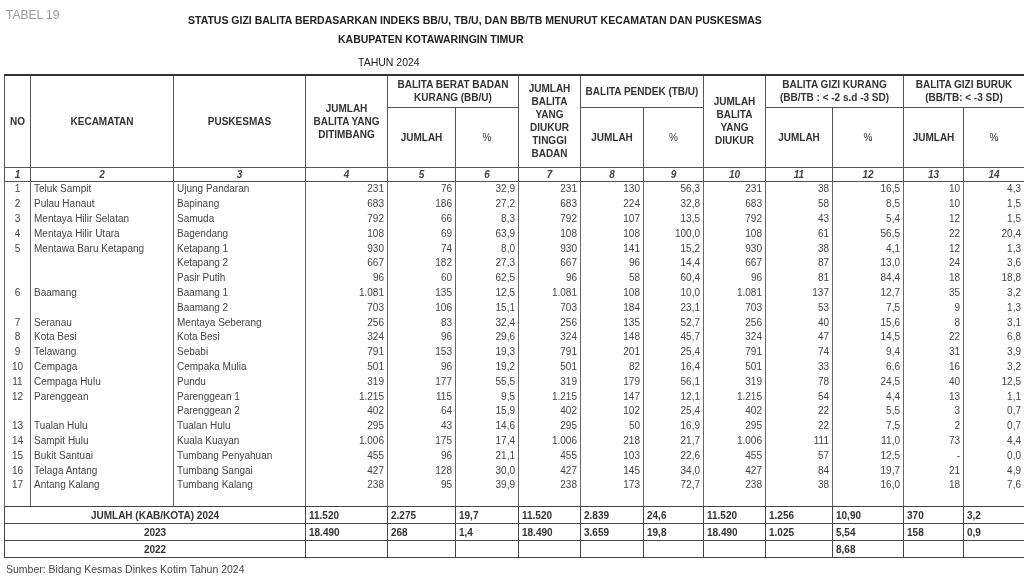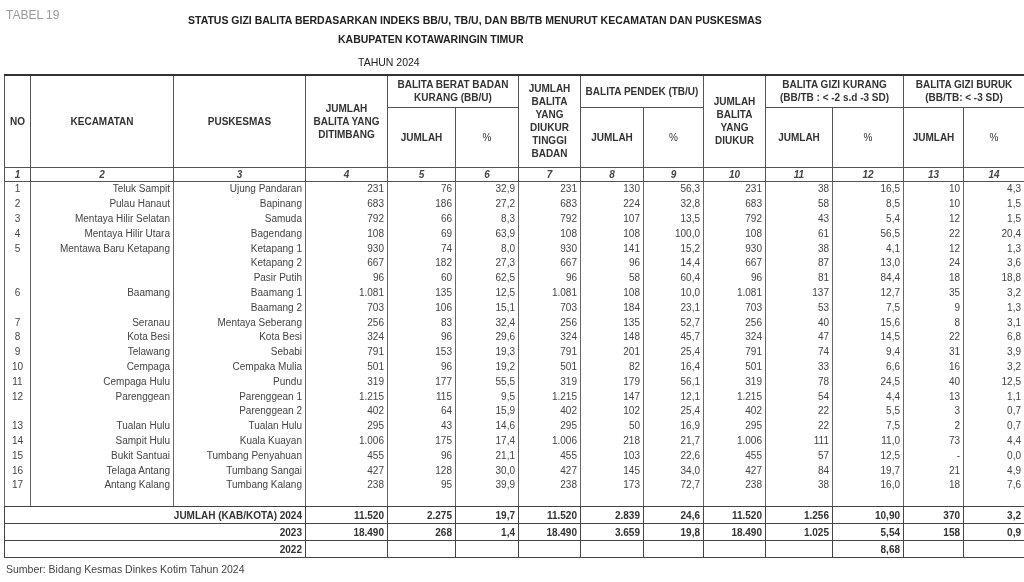--- a/index.html
+++ b/index.html
@@ -14,24 +14,24 @@
   table.main { position: absolute; left: 4px; top: 74px; border-collapse: collapse; table-layout: fixed; width: 1020px; }
   table.main td, table.main th { padding: 0 3px; font-size: 10px; line-height: 13px; }
   th { font-weight: bold; color: #333; text-align: center; vertical-align: middle; }
   .hdr-top { border-top: 2px solid #333; }
   .hdr th { border-left: 1px solid #555; border-right: 1px solid #555; border-bottom: 1px solid #555; }
   .idx td { font-style: italic; font-size: 8px; text-align: center; height: 12px; line-height: 12px;
             border: 1px solid #555; color: #444; font-weight: bold; }
   .row td { height: 14.8px; line-height: 14.8px; border-left: 1px solid #666; border-right: 1px solid #666; color: #444; white-space: nowrap; overflow: hidden; }
   .row td.num { text-align: right; }
   .row td.no { text-align: center; }
-  .row td.txt { text-align: right; }
+  .row td.txt { text-align: left; }
   .spacer td { height: 14px; border-left: 1px solid #666; border-right: 1px solid #666; border-bottom: 1px solid #444; }
-  .sum td { height: 16px; line-height: 16px; border: 1px solid #444; font-weight: bold; text-align: right; color: #333; }
-  .sum td.lbl { text-align: right; }
+  .sum td { height: 16px; line-height: 16px; border: 1px solid #444; font-weight: bold; color: #333; }
+  .sum td.lbl { text-align: center; }
   .source { position: absolute; left: 6px; top: 563px; font-size: 10.5px; color: #444; }
 </style>
 </head>
 <body>
 
 <div class="title-block">
   <div class="tag">TABEL 19</div>
   <div class="t1">STATUS GIZI BALITA BERDASARKAN INDEKS BB/U, TB/U, DAN BB/TB MENURUT KECAMATAN DAN PUSKESMAS</div>
   <div class="t2">KABUPATEN  KOTAWARINGIN TIMUR</div>
   <div class="t3">TAHUN  2024</div>

